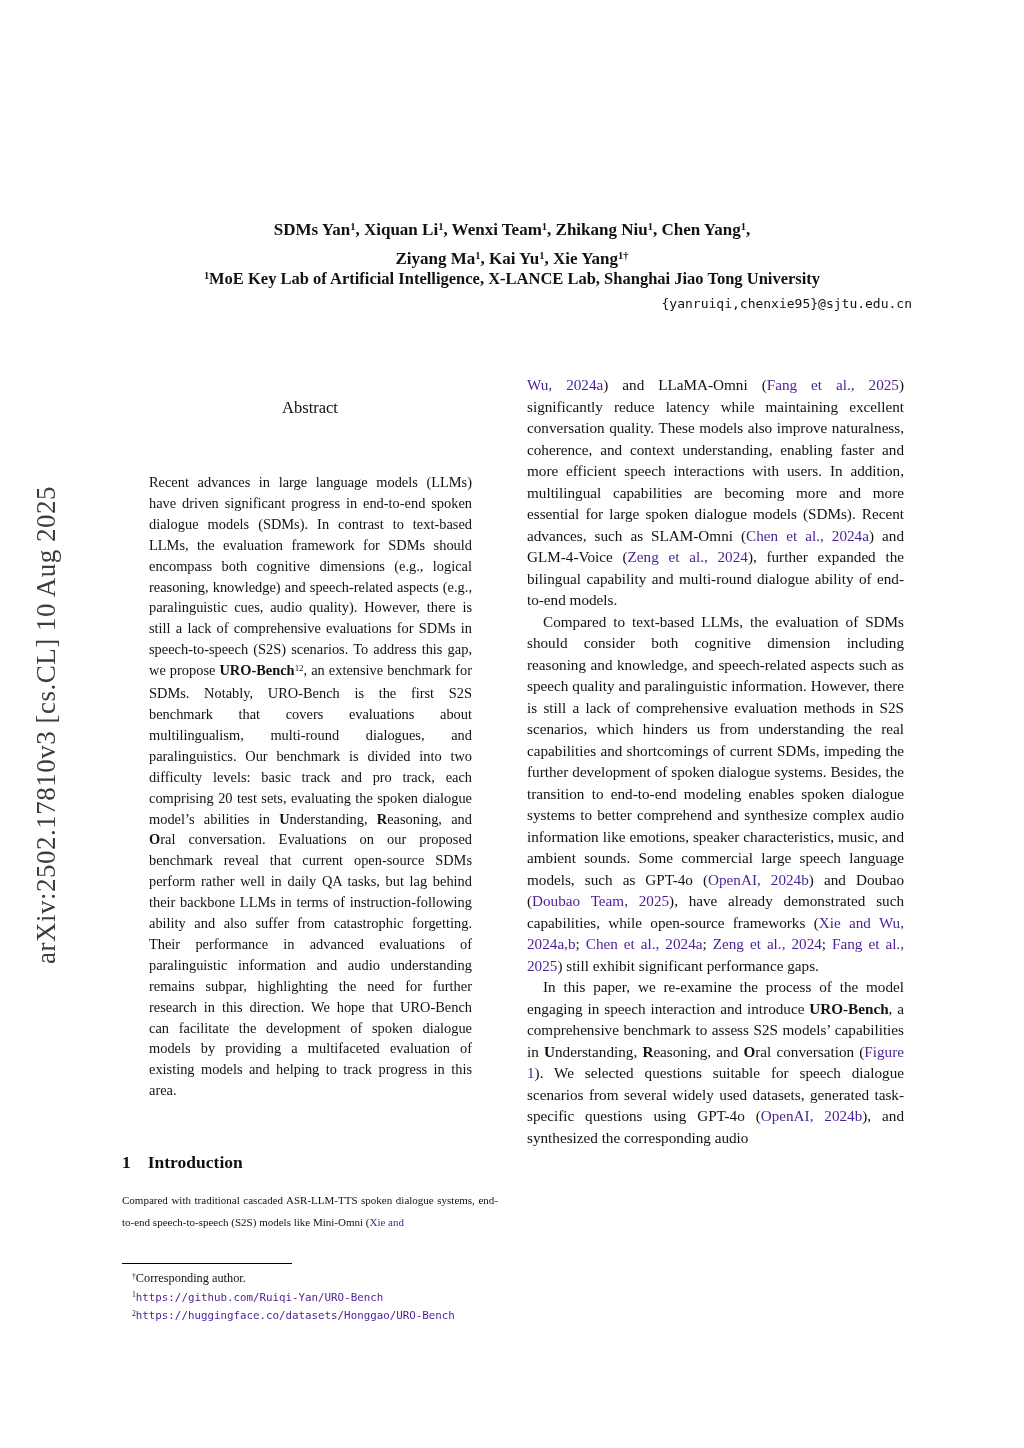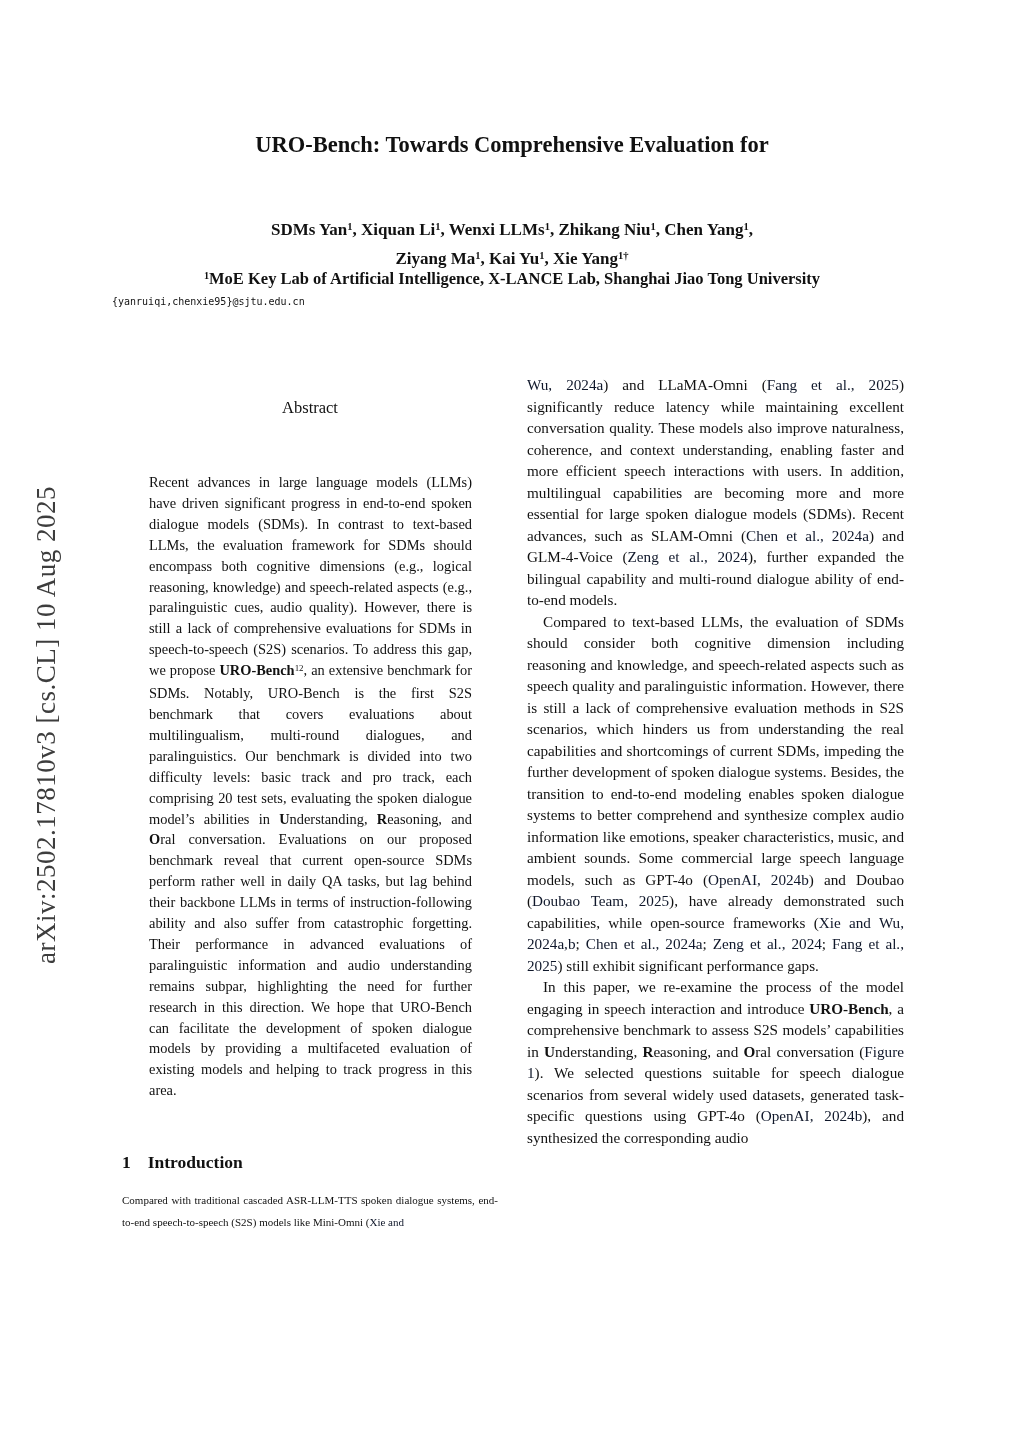--- a/index.html
+++ b/index.html
@@ -34,21 +34,21 @@
   .authors {
     position: absolute; top: 216px; left: 112px; width: 800px;
     text-align: center; font-weight: 700; font-size: 17px; line-height: 27px;
   }
   .affiliation {
     position: absolute; top: 269px; left: 62px; width: 900px;
     text-align: center; font-size: 16.5px; font-weight: bold;
   }
   .email {
     position: absolute; top: 296px; left: 112px; width: 800px;
-    text-align: left; font-family: "DejaVu Sans Mono", monospace; font-size: 10px;
+    text-align: right; font-family: "DejaVu Sans Mono", monospace; font-size: 13px;
   }
 
   
   .abstract-heading {
     position: absolute; top: 398px; left: 122px; width: 376px;
     text-align: center; font-weight: 400; font-size: 16.5px;
   }
   .abstract-body {
     position: absolute; top: 434px; left: 149px; width: 323px;
     font-size: 14.4px; line-height: 20.9px; text-align: justify; margin-top: 38px;
@@ -74,54 +74,59 @@
 
   .col-right {
     position: absolute; top: 374px; left: 527px; width: 377px;
     font-size: 15.2px; line-height: 21.5px; text-align: justify;
   }
   .col-right p { margin: 0; }
   .col-right p.indent { text-indent: 16px; }
 
   
   .sup { font-size: 62%; position: relative; top: -0.45em; }
-  .cite { color: #0f172a; }
+  .cite { color: #4c1d95; }
   .b { font-weight: 700; }
   .mono { font-family: "DejaVu Sans Mono", monospace; font-size: 88%; }
 </style>
 </head>
 <body>
 
 <div class="page">
 
   <div class="arxiv-strip">arXiv:2502.17810v3  [cs.CL]  10 Aug 2025</div>
 
   <div class="title">
-    <div>URO-Bench: Towards Comprehensive Evaluation for</div>
   </div>
 
   <div class="authors">
-    <div><span>SDMs Yan</span><span class="sup">1</span><span>, Xiquan Li</span><span class="sup">1</span><span>, Wenxi LLMs</span><span class="sup">1</span><span>, Zhikang Niu</span><span class="sup">1</span><span>, Chen Yang</span><span class="sup">1</span><span>,</span></div>
+    <div><span>SDMs Yan</span><span class="sup">1</span><span>, Xiquan Li</span><span class="sup">1</span><span>, Wenxi Team</span><span class="sup">1</span><span>, Zhikang Niu</span><span class="sup">1</span><span>, Chen Yang</span><span class="sup">1</span><span>,</span></div>
     <div><span>Ziyang Ma</span><span class="sup">1</span><span>, Kai Yu</span><span class="sup">1</span><span>, Xie Yang</span><span class="sup">1†</span></div>
   </div>
 
   <div class="affiliation"><span class="sup">1</span><span>MoE Key Lab of Artificial Intelligence, X-LANCE Lab, Shanghai Jiao Tong University</span></div>
 
   <div class="email">{yanruiqi,chenxie95}@sjtu.edu.cn</div>
 
   <div class="abstract-heading">Abstract</div>
 
   <div class="abstract-body"><span>Recent advances in large language models (LLMs) have driven significant progress in end-to-end spoken dialogue models (SDMs). In contrast to text-based LLMs, the evaluation framework for SDMs should encompass both cognitive dimensions (e.g., logical reasoning, knowledge) and speech-related aspects (e.g., paralinguistic cues, audio quality). However, there is still a lack of comprehensive evaluations for SDMs in speech-to-speech (S2S) scenarios. To address this gap, we propose </span><span class="b">URO-Bench</span><span class="sup">12</span><span>, an extensive benchmark for SDMs. Notably, URO-Bench is the first S2S benchmark that covers evaluations about multilingualism, multi-round dialogues, and paralinguistics. Our benchmark is divided into two difficulty levels: basic track and pro track, each comprising 20 test sets, evaluating the spoken dialogue model’s abilities in </span><span class="b">U</span><span>nderstanding, </span><span class="b">R</span><span>easoning, and </span><span class="b">O</span><span>ral conversation. Evaluations on our proposed benchmark reveal that current open-source SDMs perform rather well in daily QA tasks, but lag behind their backbone LLMs in terms of instruction-following ability and also suffer from catastrophic forgetting. Their performance in advanced evaluations of paralinguistic information and audio understanding remains subpar, highlighting the need for further research in this direction. We hope that URO-Bench can facilitate the development of spoken dialogue models by providing a multifaceted evaluation of existing models and helping to track progress in this area.</span></div>
 
   <div class="section1-heading">
     <span class="secnum">1</span><span>Introduction</span>
   </div>
 
   <div class="intro-para"><span>Compared with traditional cascaded ASR-LLM-TTS spoken dialogue systems, end-to-end speech-to-speech (S2S) models like Mini-Omni (</span><span class="cite">Xie and</span></div>
 
+  <div class="footnotes">
+    <hr class="footnote-rule">
+    <p class="fn"><span class="sup">†</span><span>Corresponding author.</span></p>
+    <p class="fn"><span class="sup">1</span><span class="mono cite">https://github.com/Ruiqi-Yan/URO-Bench</span></p>
+    <p class="fn"><span class="sup">2</span><span class="mono cite">https://huggingface.co/datasets/Honggao/URO-Bench</span></p>
+  </div>
 
   <div class="col-right">
     <p><span class="cite">Wu</span><span class="cite">, </span><span class="cite">2024a</span><span>) and LLaMA-Omni (</span><span class="cite">Fang et al., 2025</span><span>) significantly reduce latency while maintaining excellent conversation quality. These models also improve naturalness, coherence, and context understanding, enabling faster and more efficient speech interactions with users. In addition, multilingual capabilities are becoming more and more essential for large spoken dialogue models (SDMs). Recent advances, such as SLAM-Omni (</span><span class="cite">Chen et al., 2024a</span><span>) and GLM-4-Voice (</span><span class="cite">Zeng et al., 2024</span><span>), further expanded the bilingual capability and multi-round dialogue ability of end-to-end models.</span></p>
     <p class="indent"><span>Compared to text-based LLMs, the evaluation of SDMs should consider both cognitive dimension including reasoning and knowledge, and speech-related aspects such as speech quality and paralinguistic information. However, there is still a lack of comprehensive evaluation methods in S2S scenarios, which hinders us from understanding the real capabilities and shortcomings of current SDMs, impeding the further development of spoken dialogue systems. Besides, the transition to end-to-end modeling enables spoken dialogue systems to better comprehend and synthesize complex audio information like emotions, speaker characteristics, music, and ambient sounds. Some commercial large speech language models, such as GPT-4o (</span><span class="cite">OpenAI, 2024b</span><span>) and Doubao (</span><span class="cite">Doubao Team, 2025</span><span>), have already demonstrated such capabilities, while open-source frameworks (</span><span class="cite">Xie and Wu, 2024a,b</span><span>; </span><span class="cite">Chen et al., 2024a</span><span>; </span><span class="cite">Zeng et al., 2024</span><span>; </span><span class="cite">Fang et al., 2025</span><span>) still exhibit significant performance gaps.</span></p>
     <p class="indent"><span>In this paper, we re-examine the process of the model engaging in speech interaction and introduce </span><span class="b">URO-Bench</span><span>, a comprehensive benchmark to assess S2S models’ capabilities in </span><span class="b">U</span><span>nderstanding, </span><span class="b">R</span><span>easoning, and </span><span class="b">O</span><span>ral conversation (</span><span class="cite">Figure 1</span><span>). We selected questions suitable for speech dialogue scenarios from several widely used datasets, generated task-specific questions using GPT-4o (</span><span class="cite">OpenAI, 2024b</span><span>), and synthesized the corresponding audio</span></p>
   </div>
 
 </div>
 
 </body></html>

